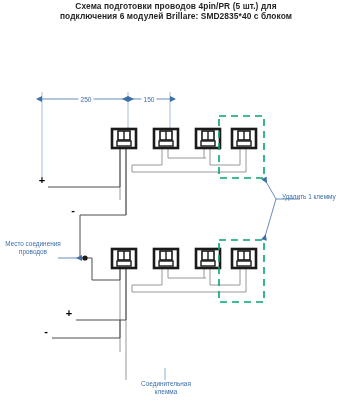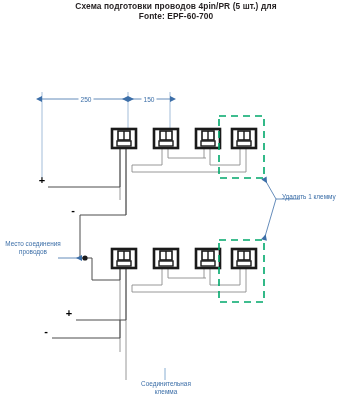--- a/index.html
+++ b/index.html
@@ -41,21 +41,21 @@
     transform:translate(-50%,-50%);
   }
 </style>
 </head>
 <body>
 
 <div id="stage">
 
   <div class="title-block">
     <span class="title-line">Схема подготовки проводов 4pin/PR (5 шт.) для</span>
-    <span class="title-line">Fonte: EPF-60-700</span>
+    <span class="title-line">подключения 6 модулей Brillare: SMD2835*40 с блоком</span>
   </div>
 
   <svg id="draw" viewBox="0 0 352 400">
 
     <defs>
       <marker id="dimArrowL" markerWidth="7" markerHeight="7" refX="6" refY="3" orient="auto" markerUnits="userSpaceOnUse">
         <path d="M6,0 L6,6 L0,3 z" fill="#3d6fa8"></path>
       </marker>
       <marker id="dimArrowR" markerWidth="7" markerHeight="7" refX="1" refY="3" orient="auto" markerUnits="userSpaceOnUse">
         <path d="M1,0 L1,6 L7,3 z" fill="#3d6fa8"></path>

